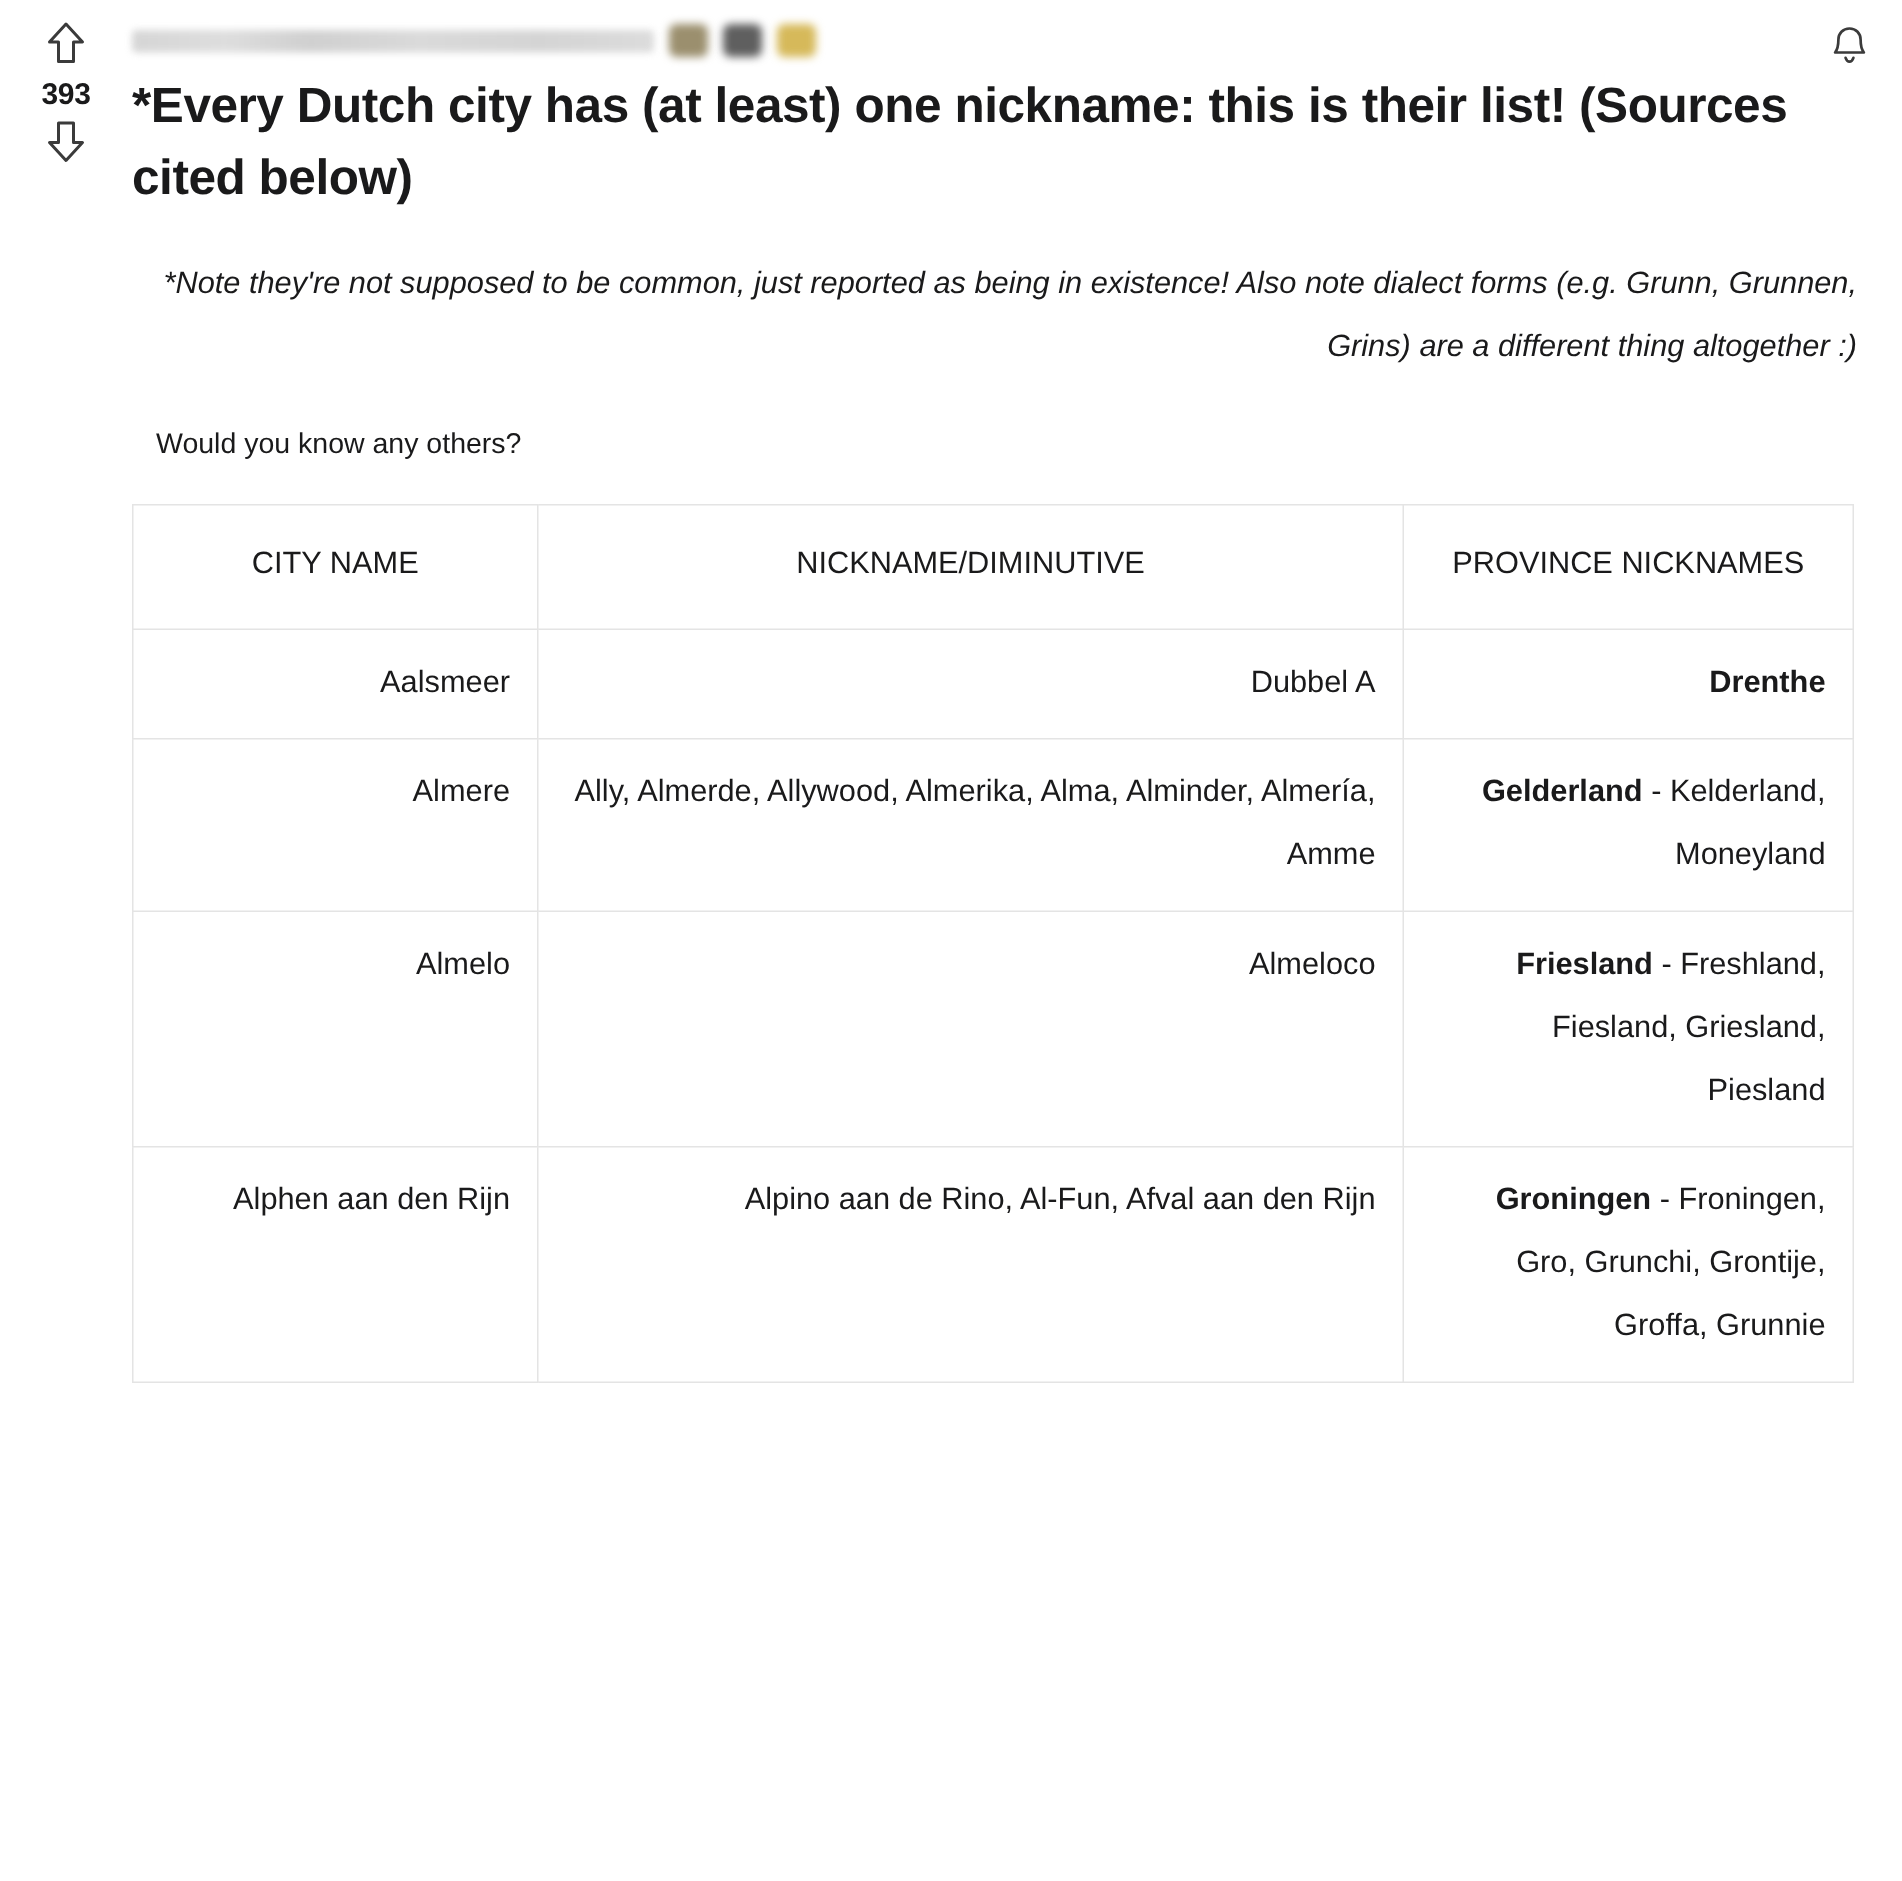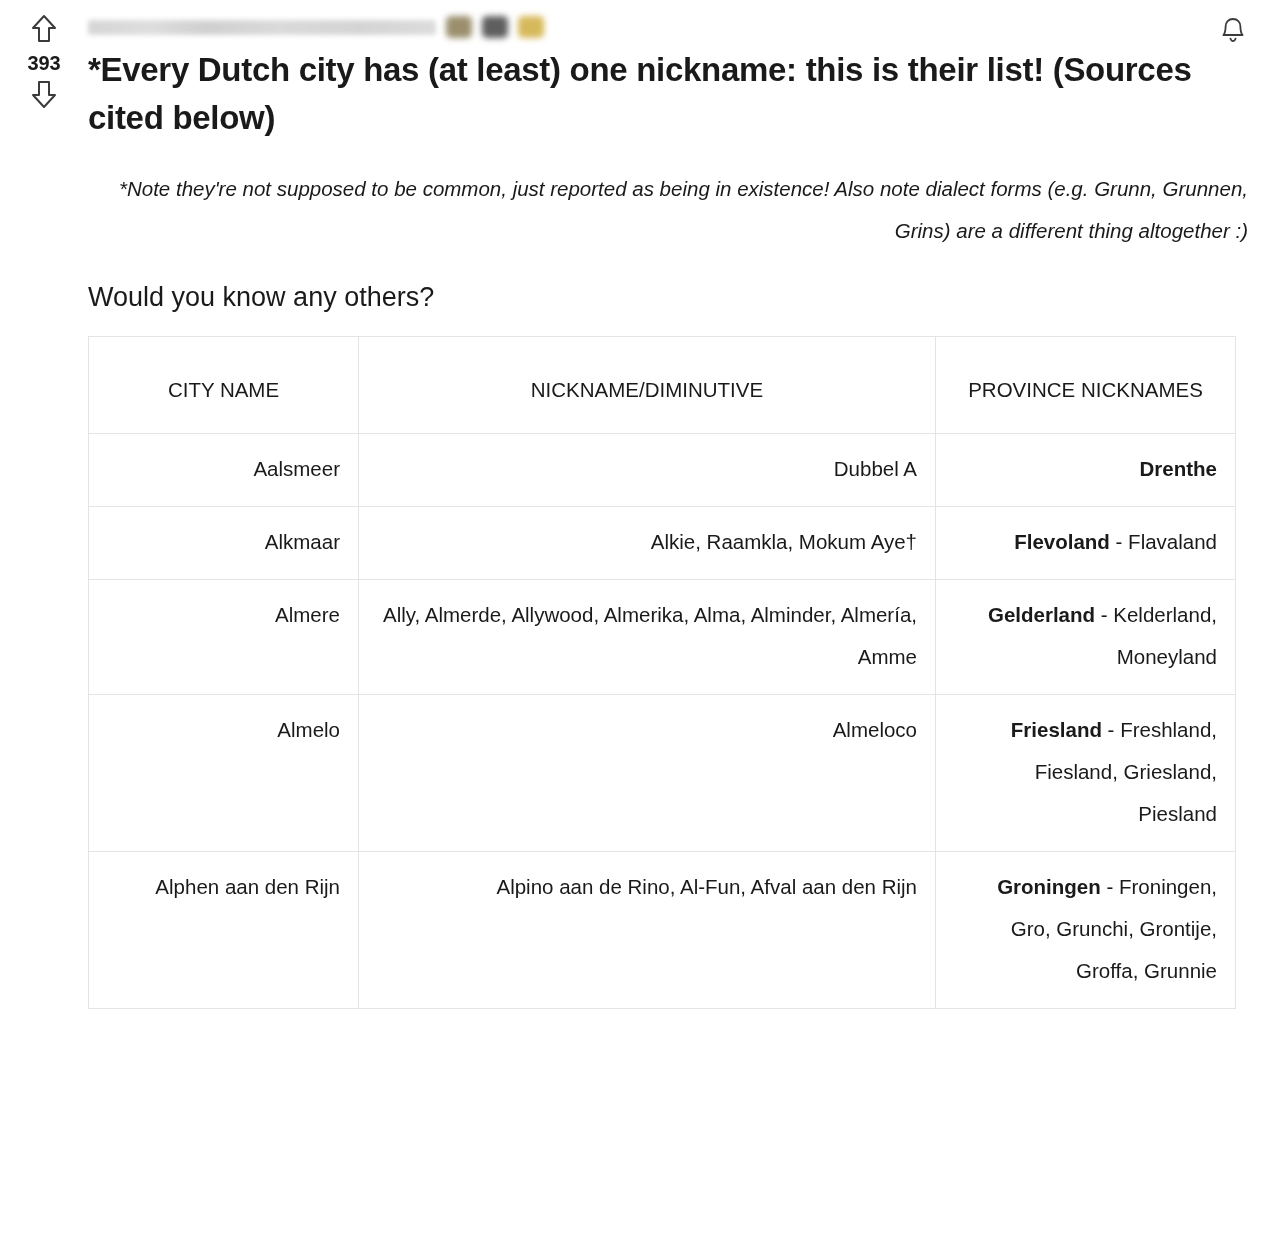--- a/index.html
+++ b/index.html
@@ -57,21 +57,21 @@
     width: 34px;
     height: 34px;
     cursor: pointer;
   }
 
   
   .content {
     position: absolute;
     left: 88px;
     top: 0;
-    right: 20px;
+    right: 30px;
   }
 
   .byline {
     height: 26px;
     margin-top: 14px;
     display: flex;
     align-items: center;
     gap: 10px;
   }
   .byline .blurtext {
@@ -105,23 +105,23 @@
 
   p.note {
     font-size: 20.5px;
     line-height: 42px;
     font-style: italic;
     margin: 26px 0 0 0;
     color: #1a1a1b;
     text-align: right;
   }
   p.question {
-    font-size: 27px;
+    font-size: 19px;
     line-height: 30px;
-    margin: 30px 0 0 0;
+    margin: 30px 0 0 16px;
     color: #1a1a1b;
   }
 
   
   table.nicknames {
     margin-top: 24px;
     border-collapse: collapse;
     width: 1147px;
     table-layout: fixed;
     background: #fff;
@@ -133,21 +133,21 @@
     padding: 14px 18px 16px 18px;
     font-size: 20.5px;
     line-height: 42px;
     font-weight: 400;
     text-align: right;
   }
   table.nicknames th {
     text-align: center;
     font-weight: 400;
     color: #1a1a1b;
-    padding-top: 32px;
+    padding-top: 18px;
     padding-bottom: 22px;
     line-height: 42px;
   }
   col.c1 { width: 270px; }
   col.c2 { width: 577px; }
   col.c3 { width: 300px; }
 
   td.province b { font-weight: 700; }
   td.cell { color: #1a1a1b; }
 </style>
@@ -204,25 +204,20 @@
           <th>PROVINCE NICKNAMES</th>
         </tr>
       </thead>
       <tbody>
         <tr>
           <td class="cell">Aalsmeer</td>
           <td class="cell">Dubbel A</td>
           <td class="province"><b>Drenthe</b><span></span></td>
         </tr>
         <tr>
-          <td class="cell">Alkmaar</td>
-          <td class="cell">Alkie, Raamkla, Mokum Aye†</td>
-          <td class="province"><b>Flevoland</b><span> - Flavaland</span></td>
-        </tr>
-        <tr>
           <td class="cell">Almere</td>
           <td class="cell">Ally, Almerde, Allywood, Almerika, Alma, Alminder, Almería, Amme</td>
           <td class="province"><b>Gelderland</b><span> - Kelderland, Moneyland</span></td>
         </tr>
         <tr>
           <td class="cell">Almelo</td>
           <td class="cell">Almeloco</td>
           <td class="province"><b>Friesland</b><span> - Freshland, Fiesland, Griesland, Piesland</span></td>
         </tr>
         <tr>

